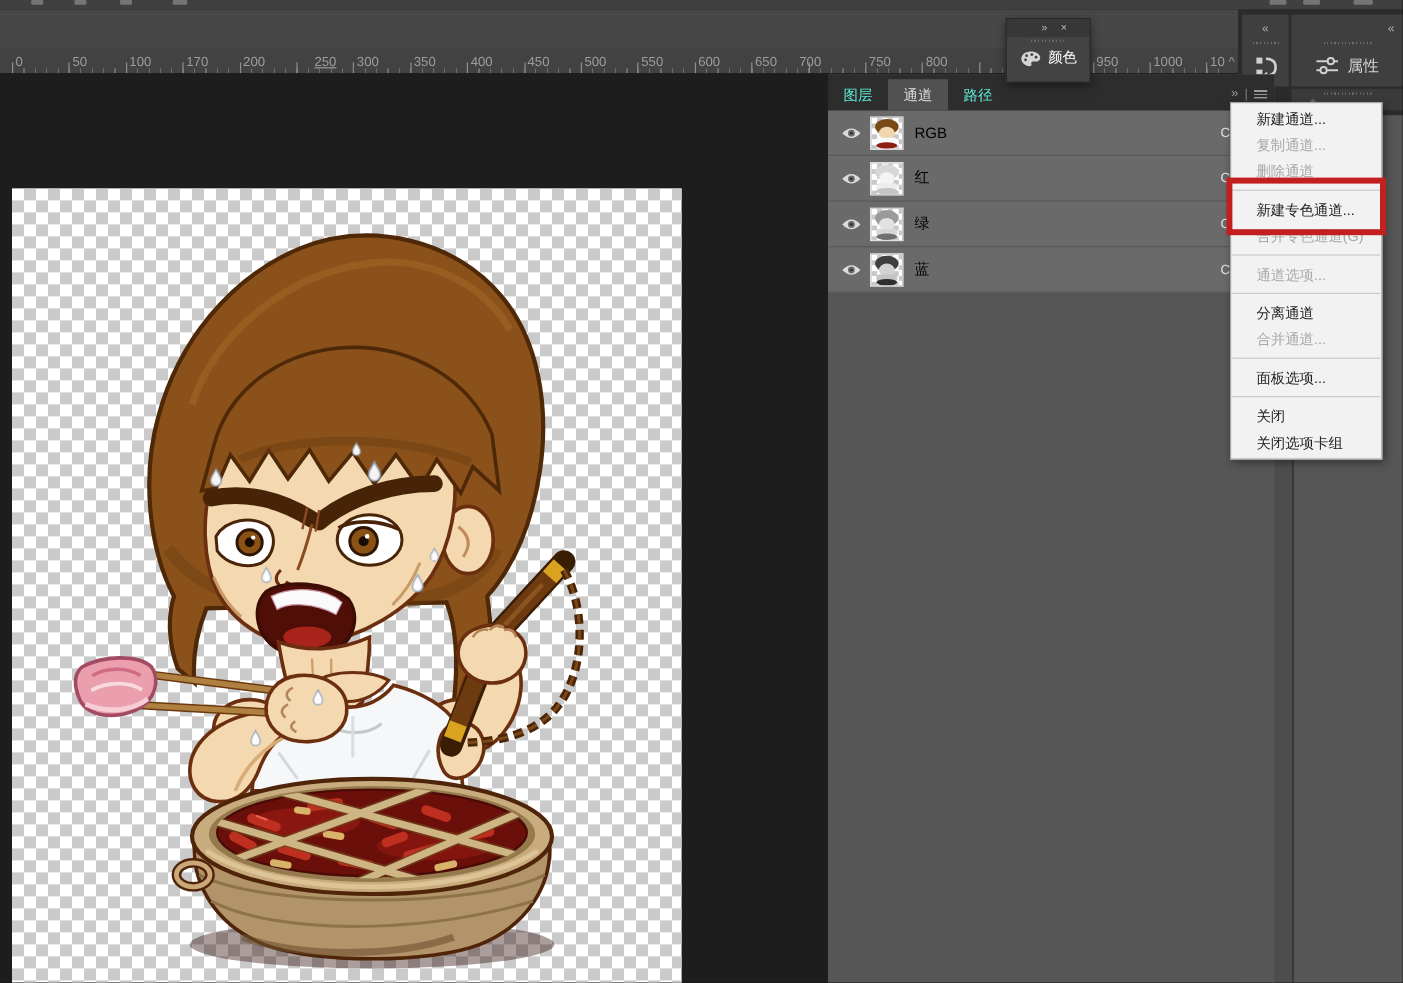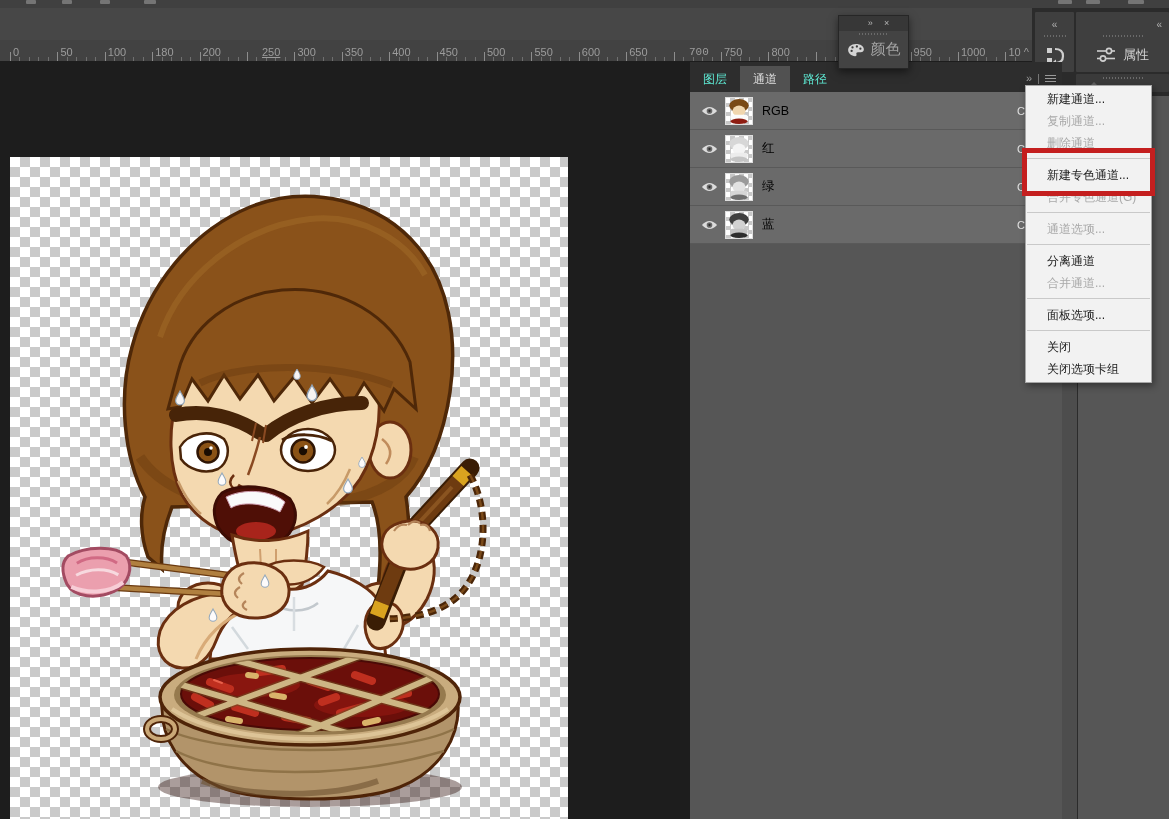--- a/index.html
+++ b/index.html
@@ -74,21 +74,21 @@
   .t-blue .m-hair{fill:#3f3f3f}.t-blue .m-face{fill:#d2d2d2}.t-blue .m-body{fill:#c4c4c4}.t-blue .m-pot{fill:#2e2e2e}
 
   
   .color-panel{left:838px;top:15px;width:69px;height:52px;background:#434343;
                border:1px solid #262626;box-shadow:0 3px 8px rgba(0,0,0,.5);z-index:30;}
   .cp-header{height:15px;background:#373737;display:flex;align-items:center;
              justify-content:center;gap:11px;padding-left:10px;}
   .cp-glyph{color:#b5b5b5;font-size:9px;line-height:9px;}
   .cp-grip{width:30px;margin:2px auto 0;}
   .cp-body{display:flex;align-items:center;justify-content:center;gap:6px;margin-top:5px;}
-  .cp-title{color:#a3a3a3;font-size:15px;}
+  .cp-title{color:#ffffff;font-size:12px;}
 
   
   .menu{left:1025px;top:85px;width:125px;background:#f2f2f2;border:1px solid #a6a6a6;
         box-shadow:2px 3px 7px rgba(0,0,0,.4);padding:2px 0;z-index:40;}
   .menu-item{height:22px;line-height:22px;padding-left:21px;font-size:12px;color:#1c1c1c;
              white-space:nowrap;}
   .menu-item.disabled{color:#a9a9a9;}
   .menu-sep{border-top:1px solid #c9c9c9;margin:4px 1px 5px 1px;height:0;}
 
   
@@ -114,21 +114,21 @@
   <div class="abs ruler">
     <div class="ruler-minor"></div>
     <div id="ruler-ticks">
         <div class="tick-mark" style="left: 10px;"></div>
         <span class="tick-label" style="left: 13px;">0</span>
         <div class="tick-mark" style="left: 57.4px;"></div>
         <span class="tick-label" style="left: 60.4px;">50</span>
         <div class="tick-mark" style="left: 104.8px;"></div>
         <span class="tick-label" style="left: 107.8px;">100</span>
         <div class="tick-mark" style="left: 152.2px;"></div>
-        <span class="tick-label" style="left: 155.2px;">180</span>
+        <span class="tick-label" style="left: 155.2px;">170</span>
         <div class="tick-mark" style="left: 199.6px;"></div>
         <span class="tick-label" style="left: 202.6px;">200</span>
         <div class="tick-mark" style="left: 247px;"></div>
         <span class="tick-label" style="left: 262px; text-decoration: underline;">250</span>
         <div class="tick-mark" style="left: 294.4px;"></div>
         <span class="tick-label" style="left: 297.4px;">300</span>
         <div class="tick-mark" style="left: 341.8px;"></div>
         <span class="tick-label" style="left: 344.8px;">350</span>
         <div class="tick-mark" style="left: 389.2px;"></div>
         <span class="tick-label" style="left: 392.2px;">400</span>
@@ -136,21 +136,21 @@
         <span class="tick-label" style="left: 439.6px;">450</span>
         <div class="tick-mark" style="left: 484px;"></div>
         <span class="tick-label" style="left: 487px;">500</span>
         <div class="tick-mark" style="left: 531.4px;"></div>
         <span class="tick-label" style="left: 534.4px; text-align: right;">550</span>
         <div class="tick-mark" style="left: 578.8px;"></div>
         <span class="tick-label" style="left: 581.8px;">600</span>
         <div class="tick-mark" style="left: 626.2px;"></div>
         <span class="tick-label" style="left: 629.2px;">650</span>
         <div class="tick-mark" style="left: 673.6px;"></div>
-        <span class="tick-label" style="left: 689px; font-family: Liberation Mono, monospace;">700</span>
+        <span class="tick-label" style="left: 666px;">700</span>
         <div class="tick-mark" style="left: 721px;"></div>
         <span class="tick-label" style="left: 724px;">750</span>
         <div class="tick-mark" style="left: 768.4px;"></div>
         <span class="tick-label" style="left: 771.4px;">800</span>
         <div class="tick-mark" style="left: 815.8px;"></div>
         <span class="tick-label" style="left: 842px; font-style: italic;">850</span>
         <div class="tick-mark" style="left: 863.2px;"></div>
         <span class="tick-label" style="left: 866.2px;">900</span>
         <div class="tick-mark" style="left: 910.6px;"></div>
         <span class="tick-label" style="left: 913.6px;">950</span>

